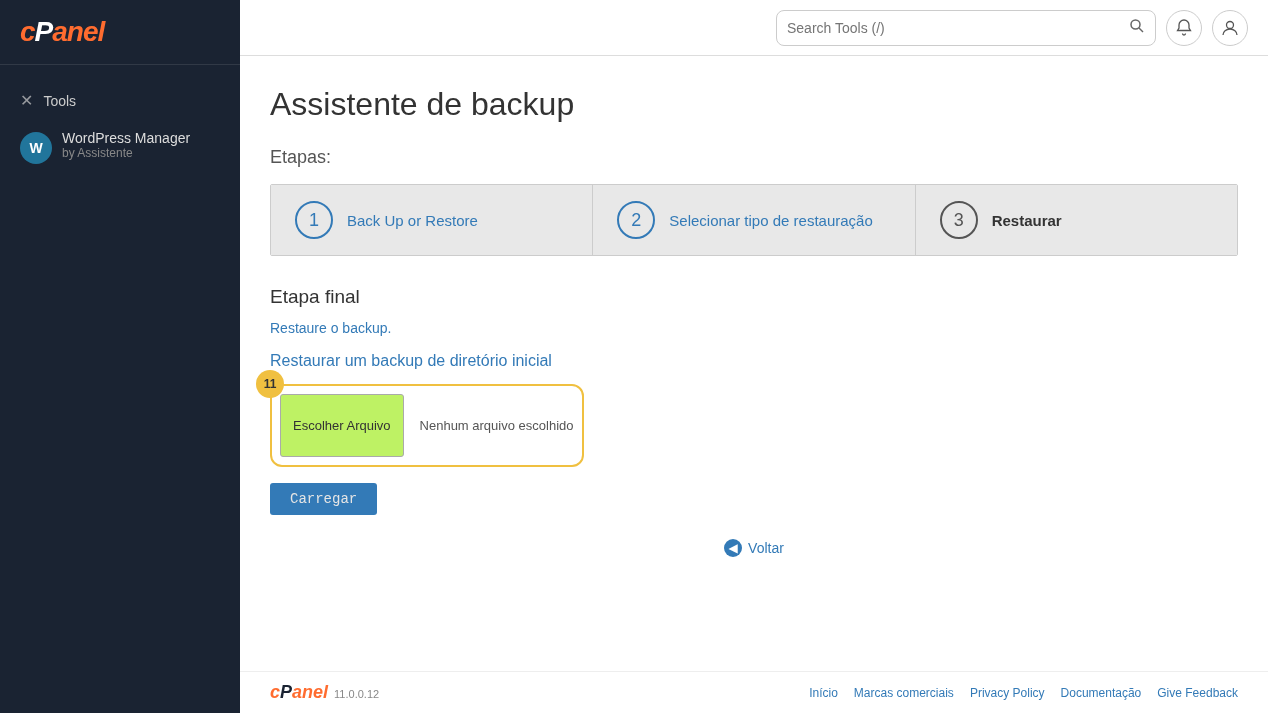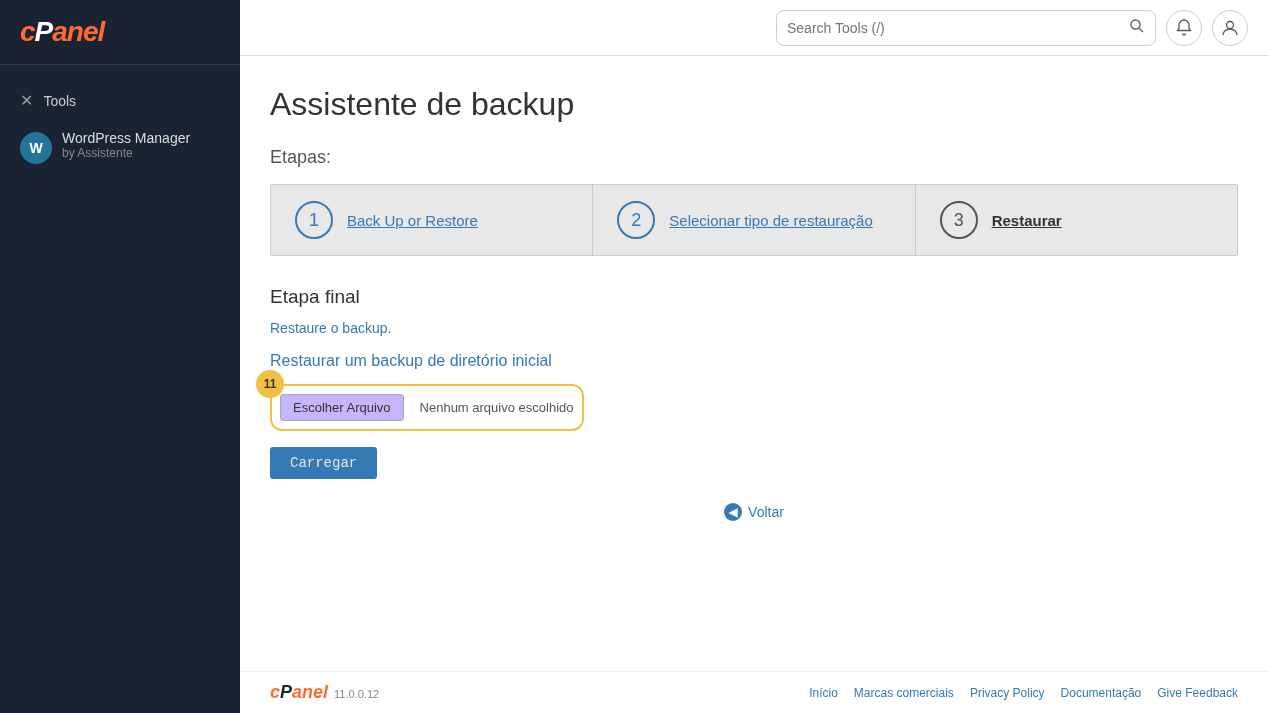--- a/index.html
+++ b/index.html
@@ -170,21 +170,20 @@
       align-items: center;
       justify-content: center;
       font-size: 18px;
       color: #aaa;
       flex-shrink: 0;
       font-weight: 300;
     }
     .step-label {
       font-size: 15px;
       color: #888;
-      text-decoration: underline;
     }
     .step.active .step-label { color: #337ab7; font-weight: normal; }
     .step.current .step-label { color: #333; font-weight: bold; }
     .step.current .step-number { border-color: #555; color: #555; }
     .step.active .step-number { border-color: #337ab7; color: #337ab7; }
 
     
     .section-title {
       font-size: 19px;
       font-weight: 400;
@@ -228,24 +227,24 @@
       background: #f0c040;
       border-radius: 50%;
       display: flex;
       align-items: center;
       justify-content: center;
       font-size: 12px;
       font-weight: bold;
       color: #333;
     }
     .file-button {
-      background: #c4b5fd;
+      background: #bef264;
       border: 1px solid #aaa;
       border-radius: 3px;
-      padding: 5px 12px;
+      padding: 23px 12px;
       font-size: 13px;
       color: #333;
       cursor: pointer;
     }
     .file-label {
       font-size: 13px;
       color: #555;
     }
     .carregar-btn {
       background: #337ab7;

